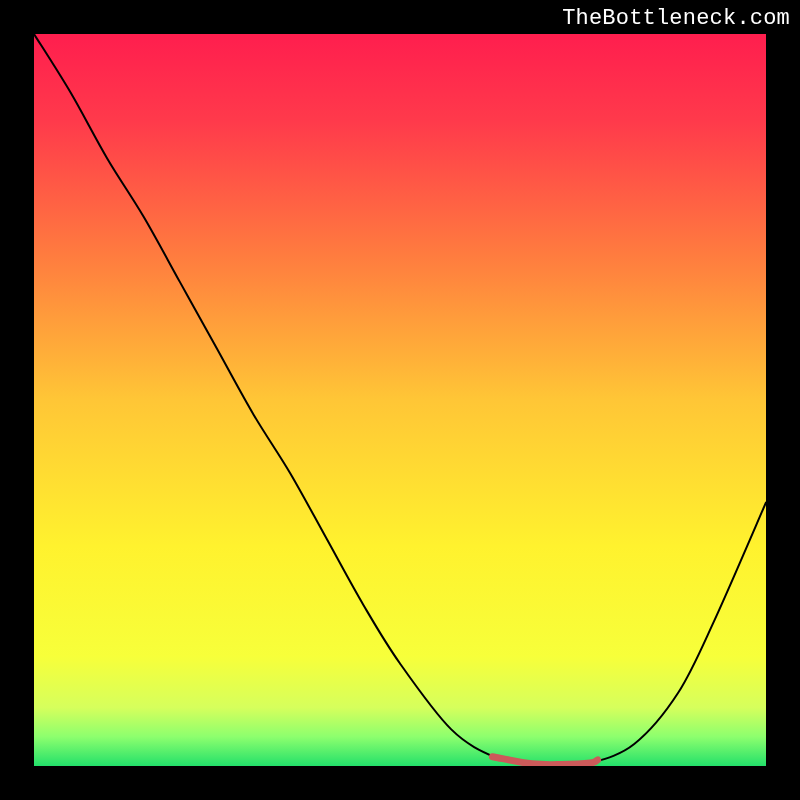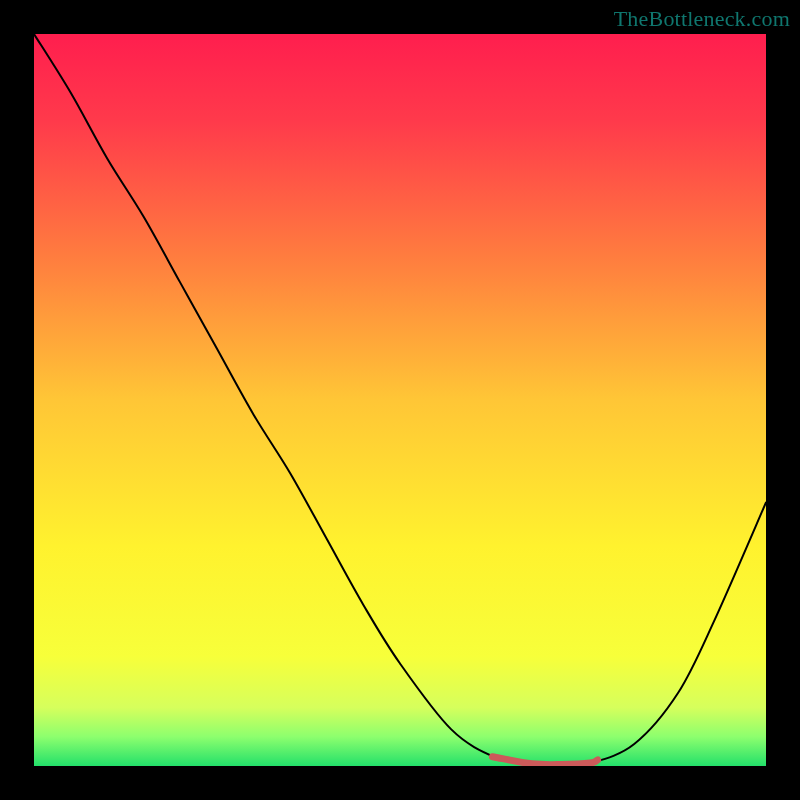--- a/index.html
+++ b/index.html
@@ -13,24 +13,24 @@
   .outer-frame {
     position: relative;
     width: 800px;
     height: 800px;
     background: #000;
   }
   .watermark {
     position: absolute;
     top: 6px;
     right: 10px;
-    font-family: Liberation Serif, serif;
+    font-family: Liberation Mono, monospace;
     font-size: 22px;
     font-weight: 400;
-    color: #0f766e;
+    color: #ffffff;
     letter-spacing: 0.2px;
     z-index: 10;
   }
   .plot-area {
     position: absolute;
     left: 34px;
     top: 34px;
     width: 732px;
     height: 732px;
     overflow: hidden;

